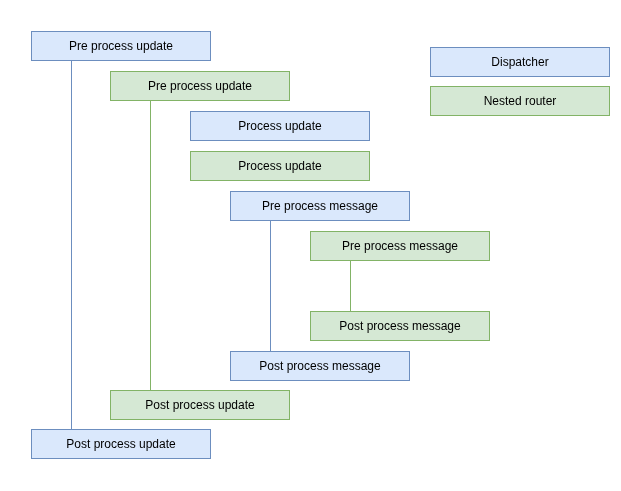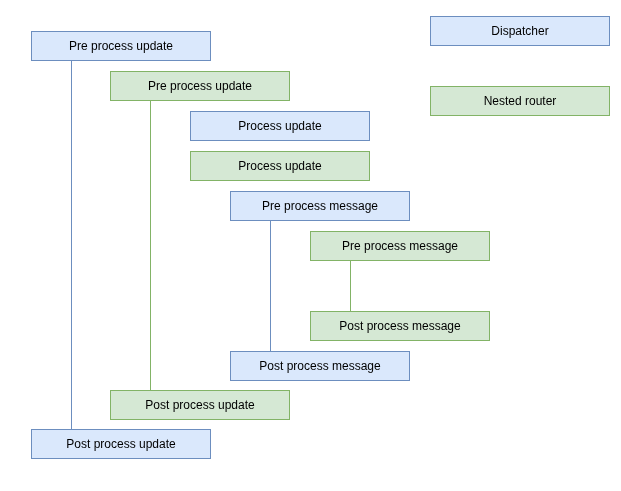--- a/index.html
+++ b/index.html
@@ -41,21 +41,21 @@
 
   <div class="connector blue" style="left:71px;  top:61px;  height:368px;"></div>
   <div class="connector green" style="left:150px; top:101px; height:289px;"></div>
   <div class="connector blue" style="left:270px; top:221px; height:130px;"></div>
   <div class="connector green" style="left:350px; top:261px; height:50px;"></div>
 
   <div class="node blue" style="left:31px; top:31px;">
     <span>Pre process update</span>
   </div>
 
-  <div class="node blue" style="left:430px; top:16px;">
+  <div class="node blue" style="left:430px; top:47px;">
     <span>Dispatcher</span>
   </div>
 
   <div class="node green" style="left:110px; top:71px;">
     <span>Pre process update</span>
   </div>
 
   <div class="node green" style="left:430px; top:86px;">
     <span>Nested router</span>
   </div>

